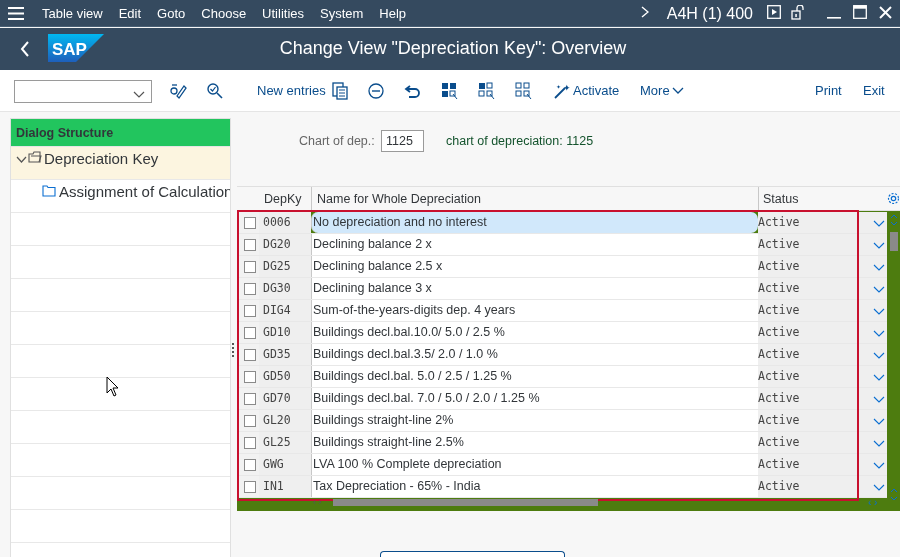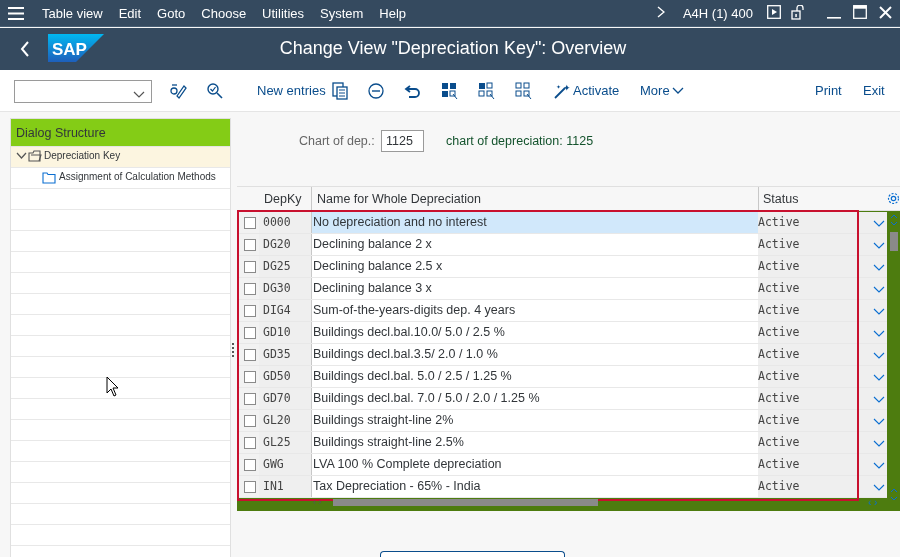--- a/index.html
+++ b/index.html
@@ -11,38 +11,38 @@
   .titlebar { position: absolute; left: 0; top: 28px; width: 900px; height: 42px; background: #354a5f; color: #fff; }
   .titlebar .back { position: absolute; left: 14px; top: 8px; width: 22px; height: 26px; cursor: pointer; }
   .titlebar .logo { position: absolute; left: 48px; top: 6px; width: 56px; height: 28px; }
   .titlebar .title { position: absolute; left: 0; width: 900px; top: 10px; text-align: center; font-size: 18px; padding-left: 6px; }
   .toolbar { position: absolute; left: 0; top: 70px; width: 900px; height: 42px; background: #fff; border-bottom: 1px solid #e5e5e5; display: flex; align-items: center; font-size: 13px; color: #0a4d8c; }
   .toolbar .combo { position: absolute; left: 14px; top: 10px; width: 138px; height: 23px; border: 1px solid #9a9a9a; background: #fff; }
   .toolbar .combo .chev { position: absolute; right: 6px; top: 6px; }
   .tb-icon { position: absolute; top: 12px; width: 18px; height: 18px; cursor: pointer; }
   .tb-text { position: absolute; top: 13px; cursor: pointer; color: #0a4d8c; font-size: 13px; }
   .left-panel { position: absolute; left: 10px; top: 118px; width: 221px; height: 439px; background: #fff; border: 1px solid #e0e0e0; border-bottom: none; }
-  .left-panel .lp-head { height: 28px; line-height: 28px; padding-left: 5px; font-size: 12.5px; color: #32363a; background: #84cc16; border-bottom: 1px solid #e5e5e5; }
-  .lp-row { height: 21px; border-bottom: 1px solid #e8e8e8; font-size: 10px; color: #32363a; position: relative; white-space: nowrap; overflow: hidden; }
+  .left-panel .lp-head { height: 28px; line-height: 28px; padding-left: 5px; font-size: 12.5px; color: #32363a; background: #22c55e; border-bottom: 1px solid #e5e5e5; font-weight: bold; }
+  .lp-row { height: 33px; border-bottom: 1px solid #e8e8e8; font-size: 15px; color: #32363a; position: relative; white-space: nowrap; overflow: hidden; }
   .lp-row.sel { background: #fcf5e0; }
   .splitter { position: absolute; left: 232px; top: 343px; width: 3px; height: 14px; }
   .header-area { position: absolute; left: 235px; top: 118px; width: 665px; height: 70px; }
   .chart-label { position: absolute; left: 64px; top: 16px; font-size: 12.5px; color: #666; }
   .chart-input { position: absolute; left: 146px; top: 12px; width: 43px; height: 22px; border: 1px solid #9a9a9a; background: #fff; font-size: 12.5px; padding-left: 4px; line-height: 20px; color: #32363a; }
   .chart-desc { position: absolute; left: 211px; top: 16px; font-size: 12.5px; color: #14532d; }
   .table { position: absolute; left: 237px; top: 186px; width: 663px; height: 325px; background: #4d7c0f; border-top: 1px solid #e0e0e0; }
   .thead { position: absolute; left: 0; top: 0; width: 663px; height: 24px; background: #f7f7f7; border-bottom: 1px solid #e0e0e0; font-size: 12.5px; color: #32363a; }
   .thead .col { position: absolute; top: 5px; }
   .thead .sep { position: absolute; top: 0; width: 1px; height: 24px; background: #c8c8c8; }
   .trow { position: absolute; left: 0; width: 650px; height: 22px; border-bottom: 1px solid #e8e8e8; font-size: 12.5px; }
   .trow .sel-cell { position: absolute; left: 0; width: 22px; height: 21px; background: #f2f2f2; }
   .trow .cb { position: absolute; left: 7px; top: 5px; width: 12px; height: 12px; border: 1px solid #8a8a8a; background: #fff; cursor: pointer; }
   .trow .key { position: absolute; left: 22px; width: 52px; height: 21px; background: #efefef; font-family: "DejaVu Sans Mono", monospace; font-size: 11.5px; color: #444; padding-left: 4px; line-height: 21px; }
   .trow .name { position: absolute; left: 74px; width: 447px; height: 21px; line-height: 21px; padding-left: 1px; color: #32363a; border-left: 1px solid #c8c8c8; background: #fff; }
-  .trow .name.hl { background: #d1e8fb; }
+  .trow .name.hl { background: #d1e8fb; border-radius: 7px; }
   .trow .status { position: absolute; left: 521px; width: 129px; height: 21px; background: #efefef; font-family: "DejaVu Sans Mono", monospace; font-size: 11.5px; color: #444; line-height: 21px; padding-left: 0px; cursor: pointer; }
   .trow .status .dd { position: absolute; right: 2px; top: 3px; }
   .redbox { position: absolute; left: 237px; top: 210px; width: 622px; height: 291px; border: 2px solid #c8102e; pointer-events: none; }
   .vscroll { position: absolute; left: 888px; top: 211px; width: 12px; height: 290px; }
   .hscroll { position: absolute; left: 312px; top: 499px; width: 286px; height: 7px; background: #8a8a8a; }
   .btm-btn { position: absolute; left: 380px; top: 551px; width: 185px; height: 10px; border: 1px solid #0a4d8c; border-bottom: none; border-radius: 4px 4px 0 0; background: #fff; }
   .cursor { position: absolute; left: 106px; top: 376px; }
 </style>
 </head>
 <body>
@@ -61,21 +61,21 @@
   <span class="menu-item">Choose</span>
   <span class="menu-item">Utilities</span>
   <span class="menu-item">System</span>
   <span class="menu-item">Help</span>
   <div class="right">
     <span style="margin-right:18px;cursor:pointer;">
       <svg width="8" height="12">
           <polyline points="1,1 7,6 1,11" fill="none" stroke="#fff" stroke-width="1.4"></polyline>
         </svg>
     </span>
-    <span style="margin-right:14px;font-size:13px;">A4H (1) 400</span>
+    <span style="margin-right:14px;font-size:16px;">A4H (1) 400</span>
     <span style="margin-right:10px;cursor:pointer;">
       <svg width="14" height="14">
           <rect x="0.7" y="0.7" width="12.6" height="12.6" fill="none" stroke="#fff" stroke-width="1.3"></rect>
           <polygon points="5,4 10,7 5,10" fill="#fff"></polygon>
         </svg>
     </span>
     <span style="margin-right:22px;cursor:pointer;">
       <svg width="14" height="15">
           <rect x="1" y="6" width="8" height="8" fill="none" stroke="#fff" stroke-width="1.3"></rect>
           <path d="M6 6 V3 a3 3 0 0 1 6 0 V5" fill="none" stroke="#fff" stroke-width="1.3"></path>
@@ -286,21 +286,21 @@
           <circle cx="6.5" cy="6.5" r="2.2" fill="none" stroke="#0a6ed1" stroke-width="1.2"></circle>
           <circle cx="6.5" cy="6.5" r="5" fill="none" stroke="#0a6ed1" stroke-width="1.2" stroke-dasharray="2 1.5"></circle>
         </svg>
     </span>
   </div>
   <div id="rows">
       <div class="trow" style="top: 25px;">
         <div class="sel-cell">
           <span class="cb"></span>
         </div>
-        <div class="key">0000</div>
+        <div class="key">0006</div>
         <div class="name hl">No depreciation and no interest</div>
         <div class="status"><span>Active</span><span class="dd"><svg width="12" height="12">
               <polyline points="1,4 6,9 11,4" fill="none" stroke="#0a6ed1" stroke-width="1.1"></polyline>
             </svg></span></div>
       </div>
       <div class="trow" style="top: 47px;">
         <div class="sel-cell">
           <span class="cb"></span>
         </div>
         <div class="key">DG20</div>

